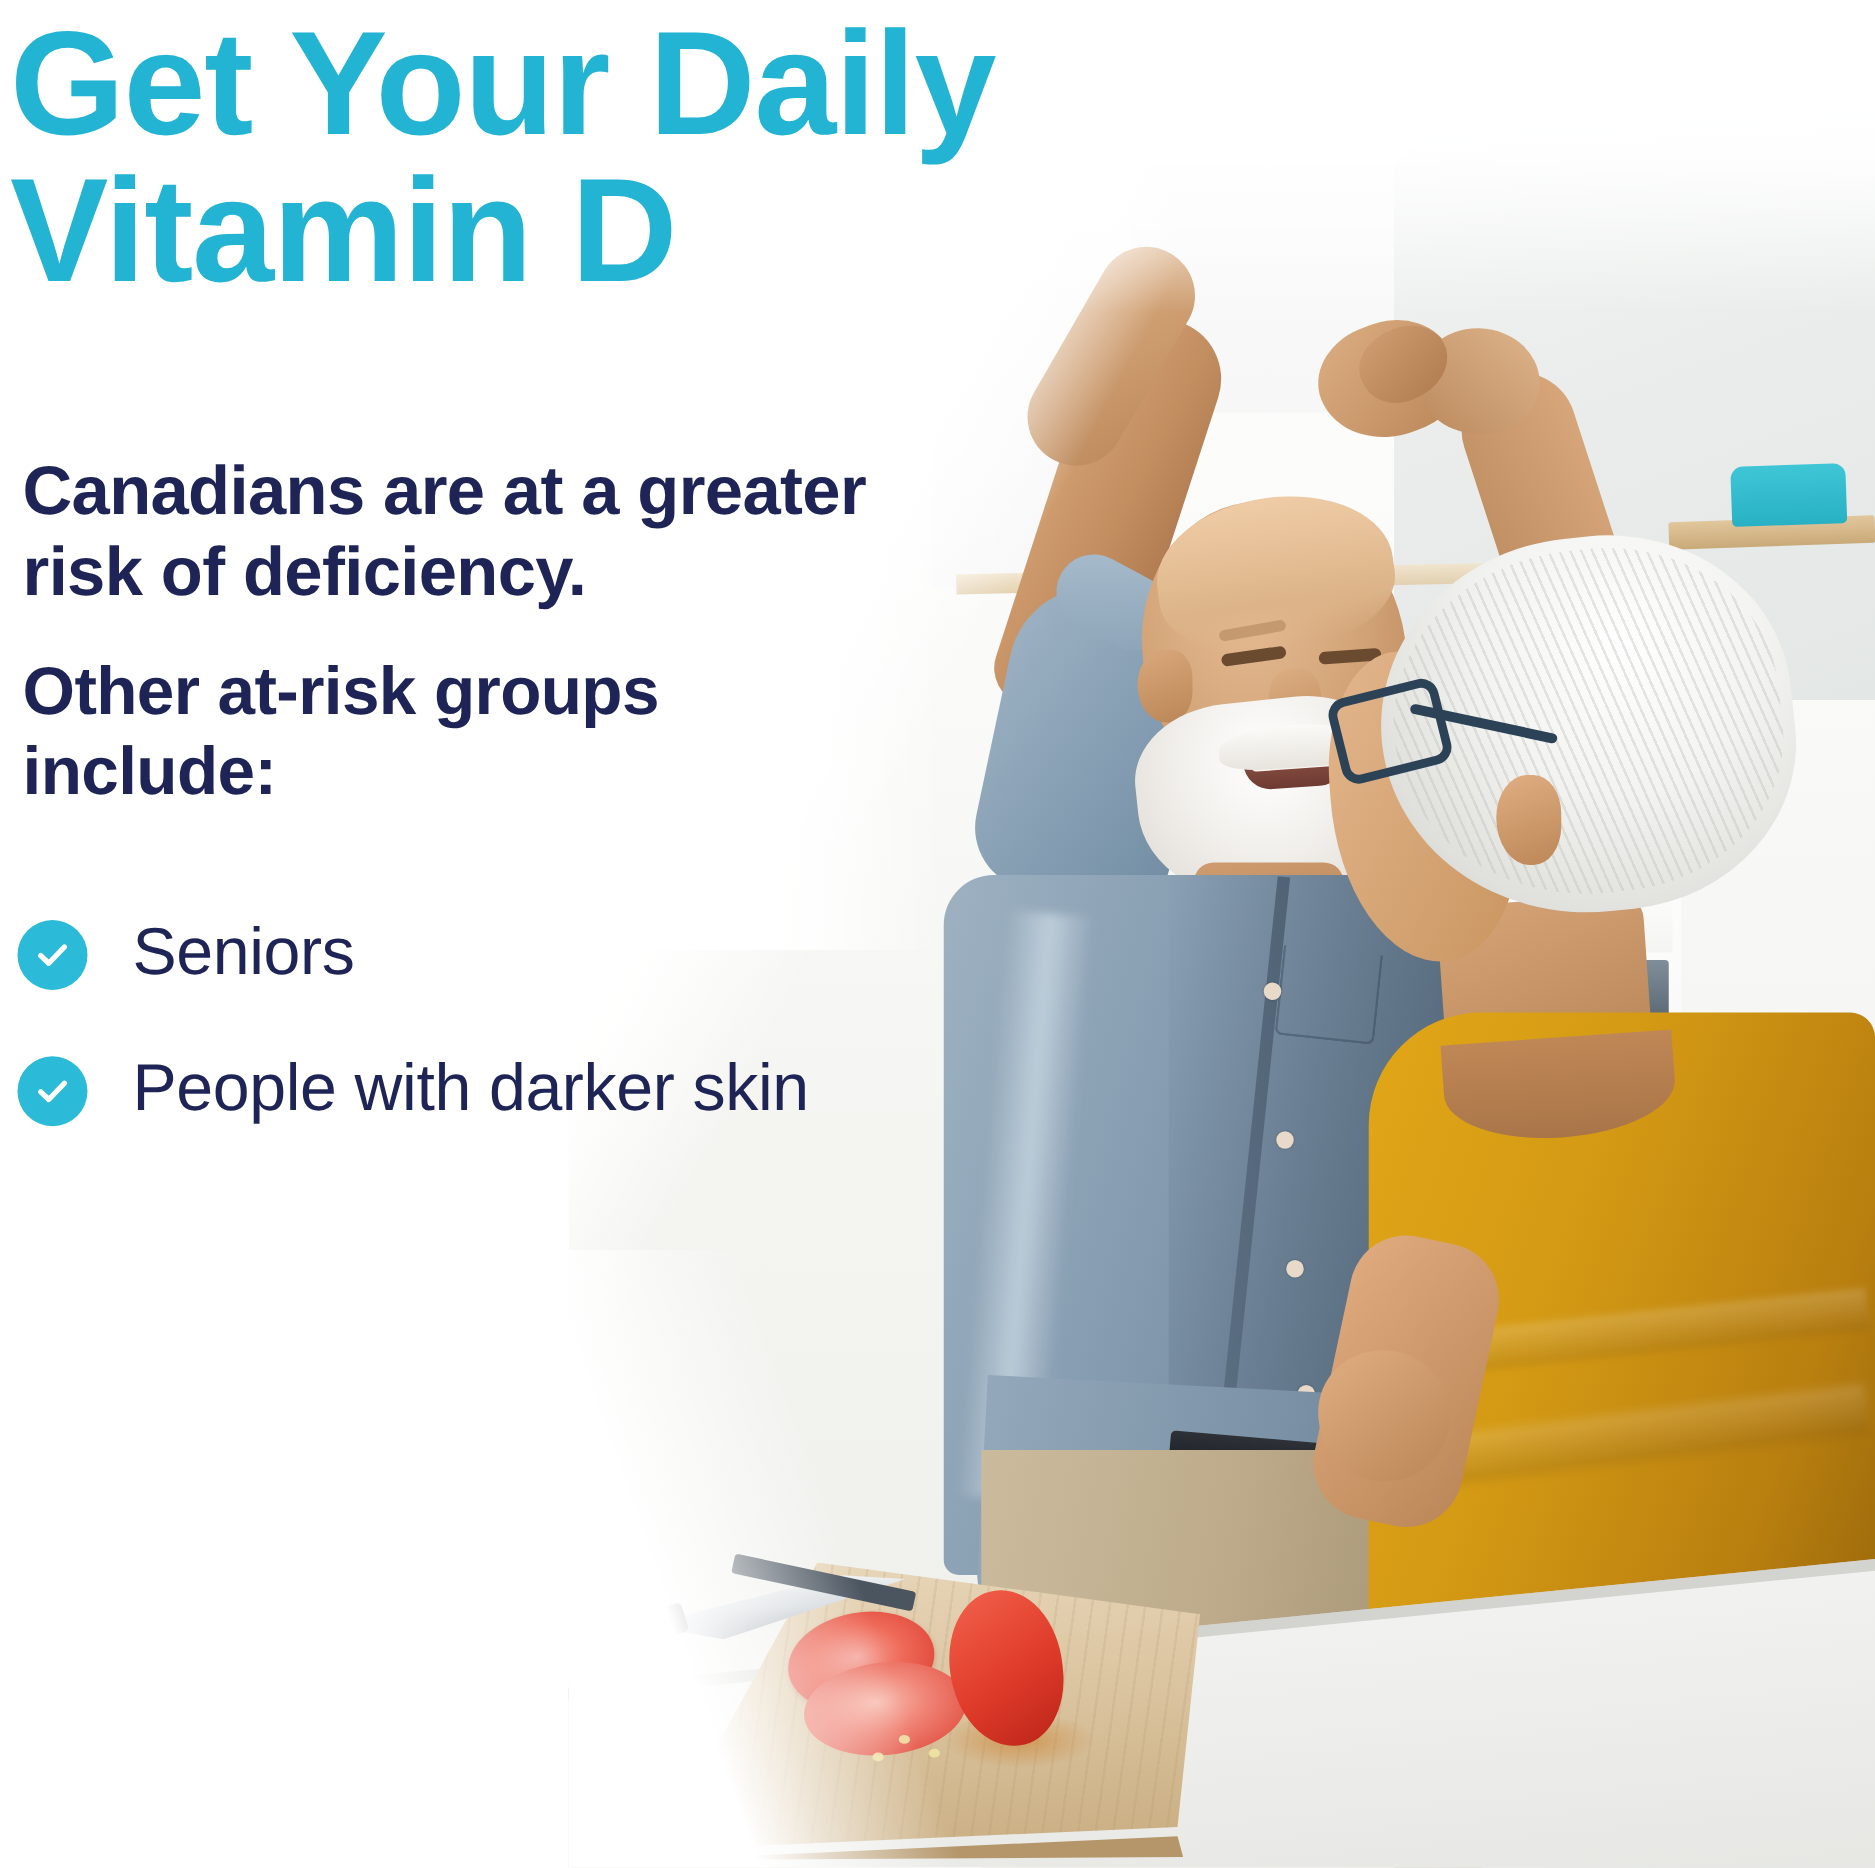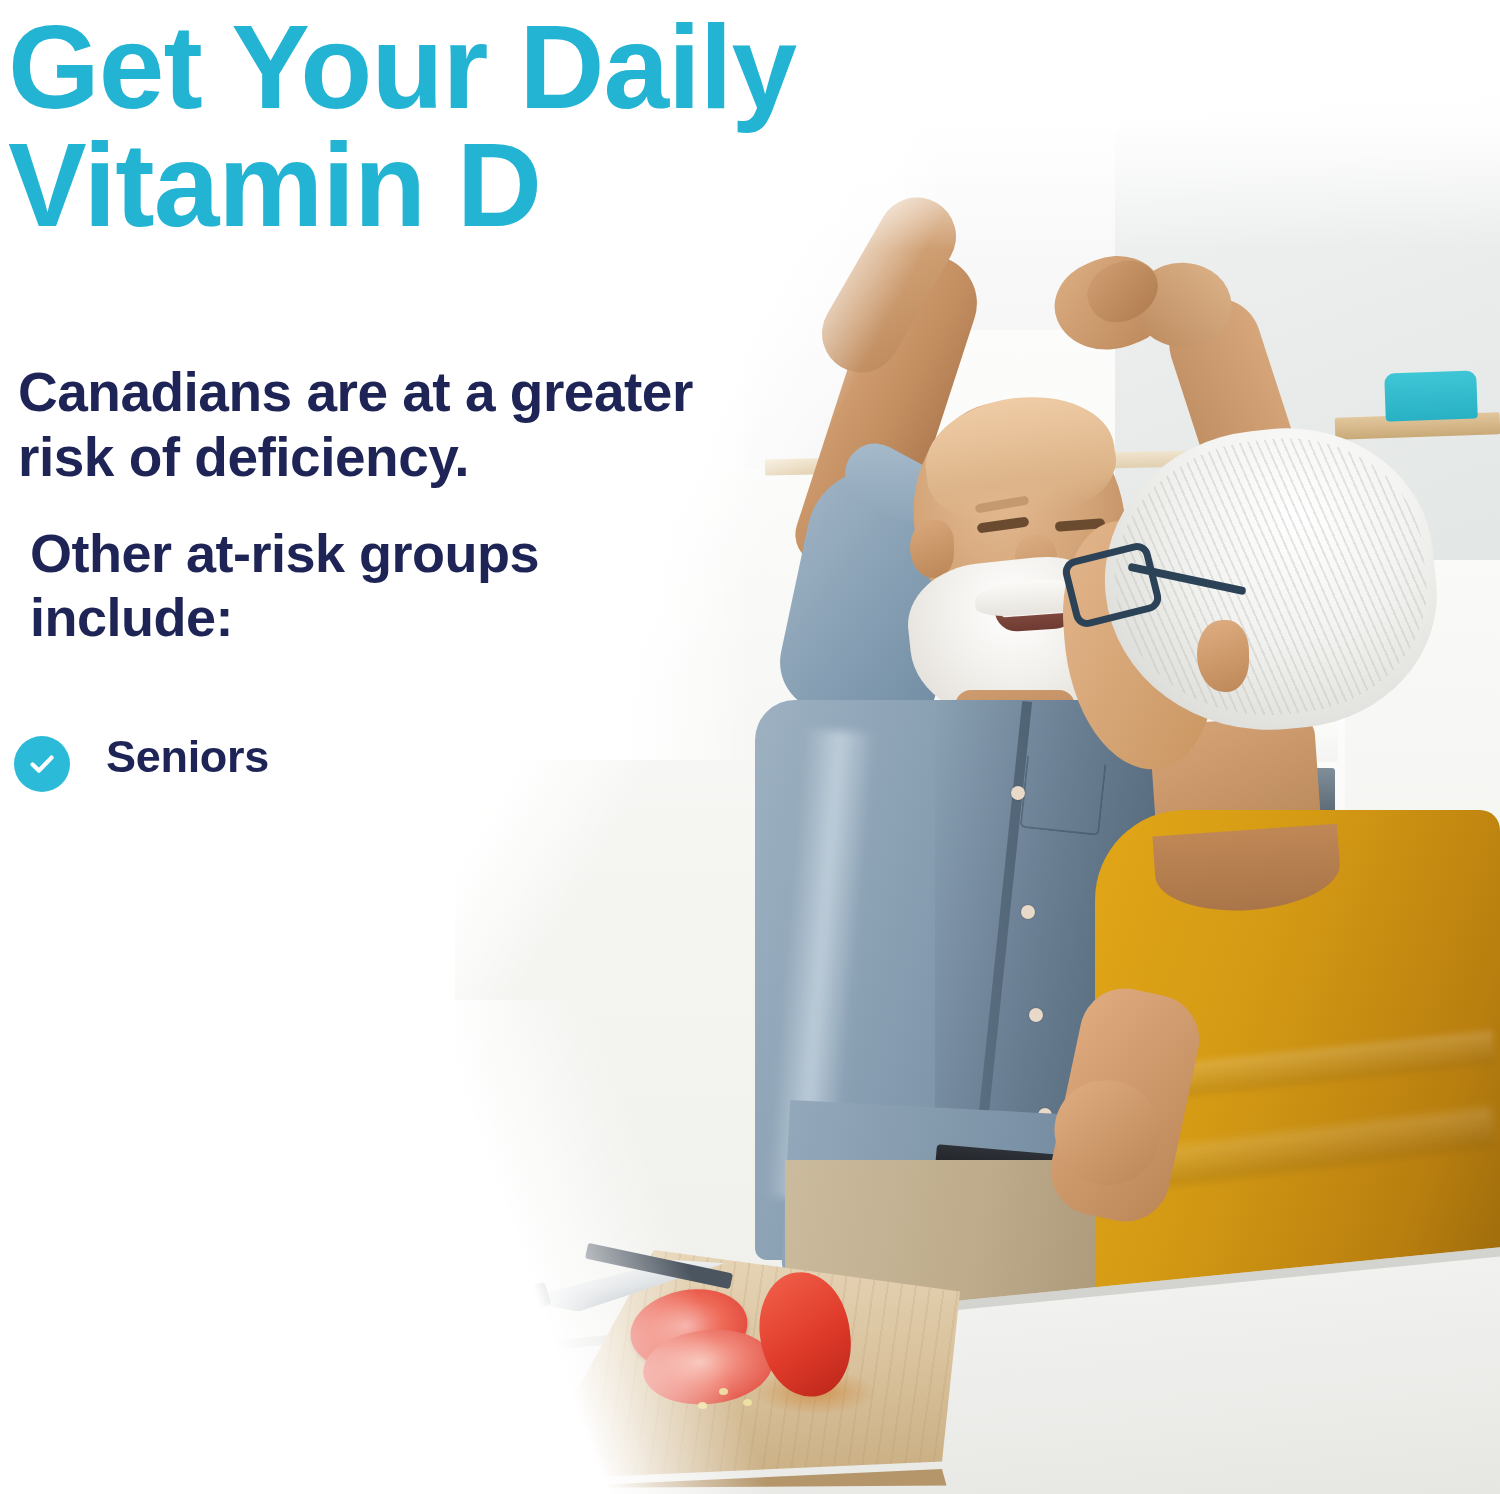--- a/index.html
+++ b/index.html
@@ -457,43 +457,42 @@
     white-space:pre-line;
   }
   #lede2 {
     position:absolute; left:18px; top:522px; width:700px;
     color:#1e2556;
     font-size:54px;
     line-height:1.18;
     font-weight:bold;
     letter-spacing:-.5px;
     white-space:pre-line;
-    margin-left:12px;
   }
   #risk-list {
     position:absolute; left:14px; top:730px; width:740px;
     list-style:none;
   }
   .risk-item {
     display:flex; align-items:flex-start; gap:36px;
     margin-bottom:44px;
   }
   .check-circle {
     flex:0 0 auto;
     width:56px; height:56px; border-radius:50%;
     background:#2bbbd8;
     display:flex; align-items:center; justify-content:center;
     margin-top:6px;
   }
   .check-circle svg { display:block; }
   .risk-label {
     color:#1e2556;
-    font-size:45px;
+    font-size:53px;
     line-height:1.22;
-    font-weight:700;
+    font-weight:400;
     letter-spacing:-.3px;
     white-space:pre-line;
   }
 </style>
 </head>
 <body>
 
 <div id="canvas">
 
   <div id="photo">
@@ -605,17 +604,25 @@
   <ul id="risk-list">
     <li class="risk-item">
       <span class="check-circle">
         <svg width="30" height="30" viewBox="0 0 24 24" aria-hidden="true">
           <path d="M4.5 12.4 L9.6 17.3 L19.6 6.9" fill="none" stroke="#ffffff" stroke-width="3.4" stroke-linecap="round" stroke-linejoin="round"></path>
         </svg>
       </span>
       <span class="risk-label">Seniors</span>
     </li>
 
+    <li class="risk-item">
+      <span class="check-circle">
+        <svg width="30" height="30" viewBox="0 0 24 24" aria-hidden="true">
+          <path d="M4.5 12.4 L9.6 17.3 L19.6 6.9" fill="none" stroke="#ffffff" stroke-width="3.4" stroke-linecap="round" stroke-linejoin="round"></path>
+        </svg>
+      </span>
+      <span class="risk-label">People with darker skin</span>
+    </li>
 
 
   </ul>
 
 </div>
 
 </body></html>

